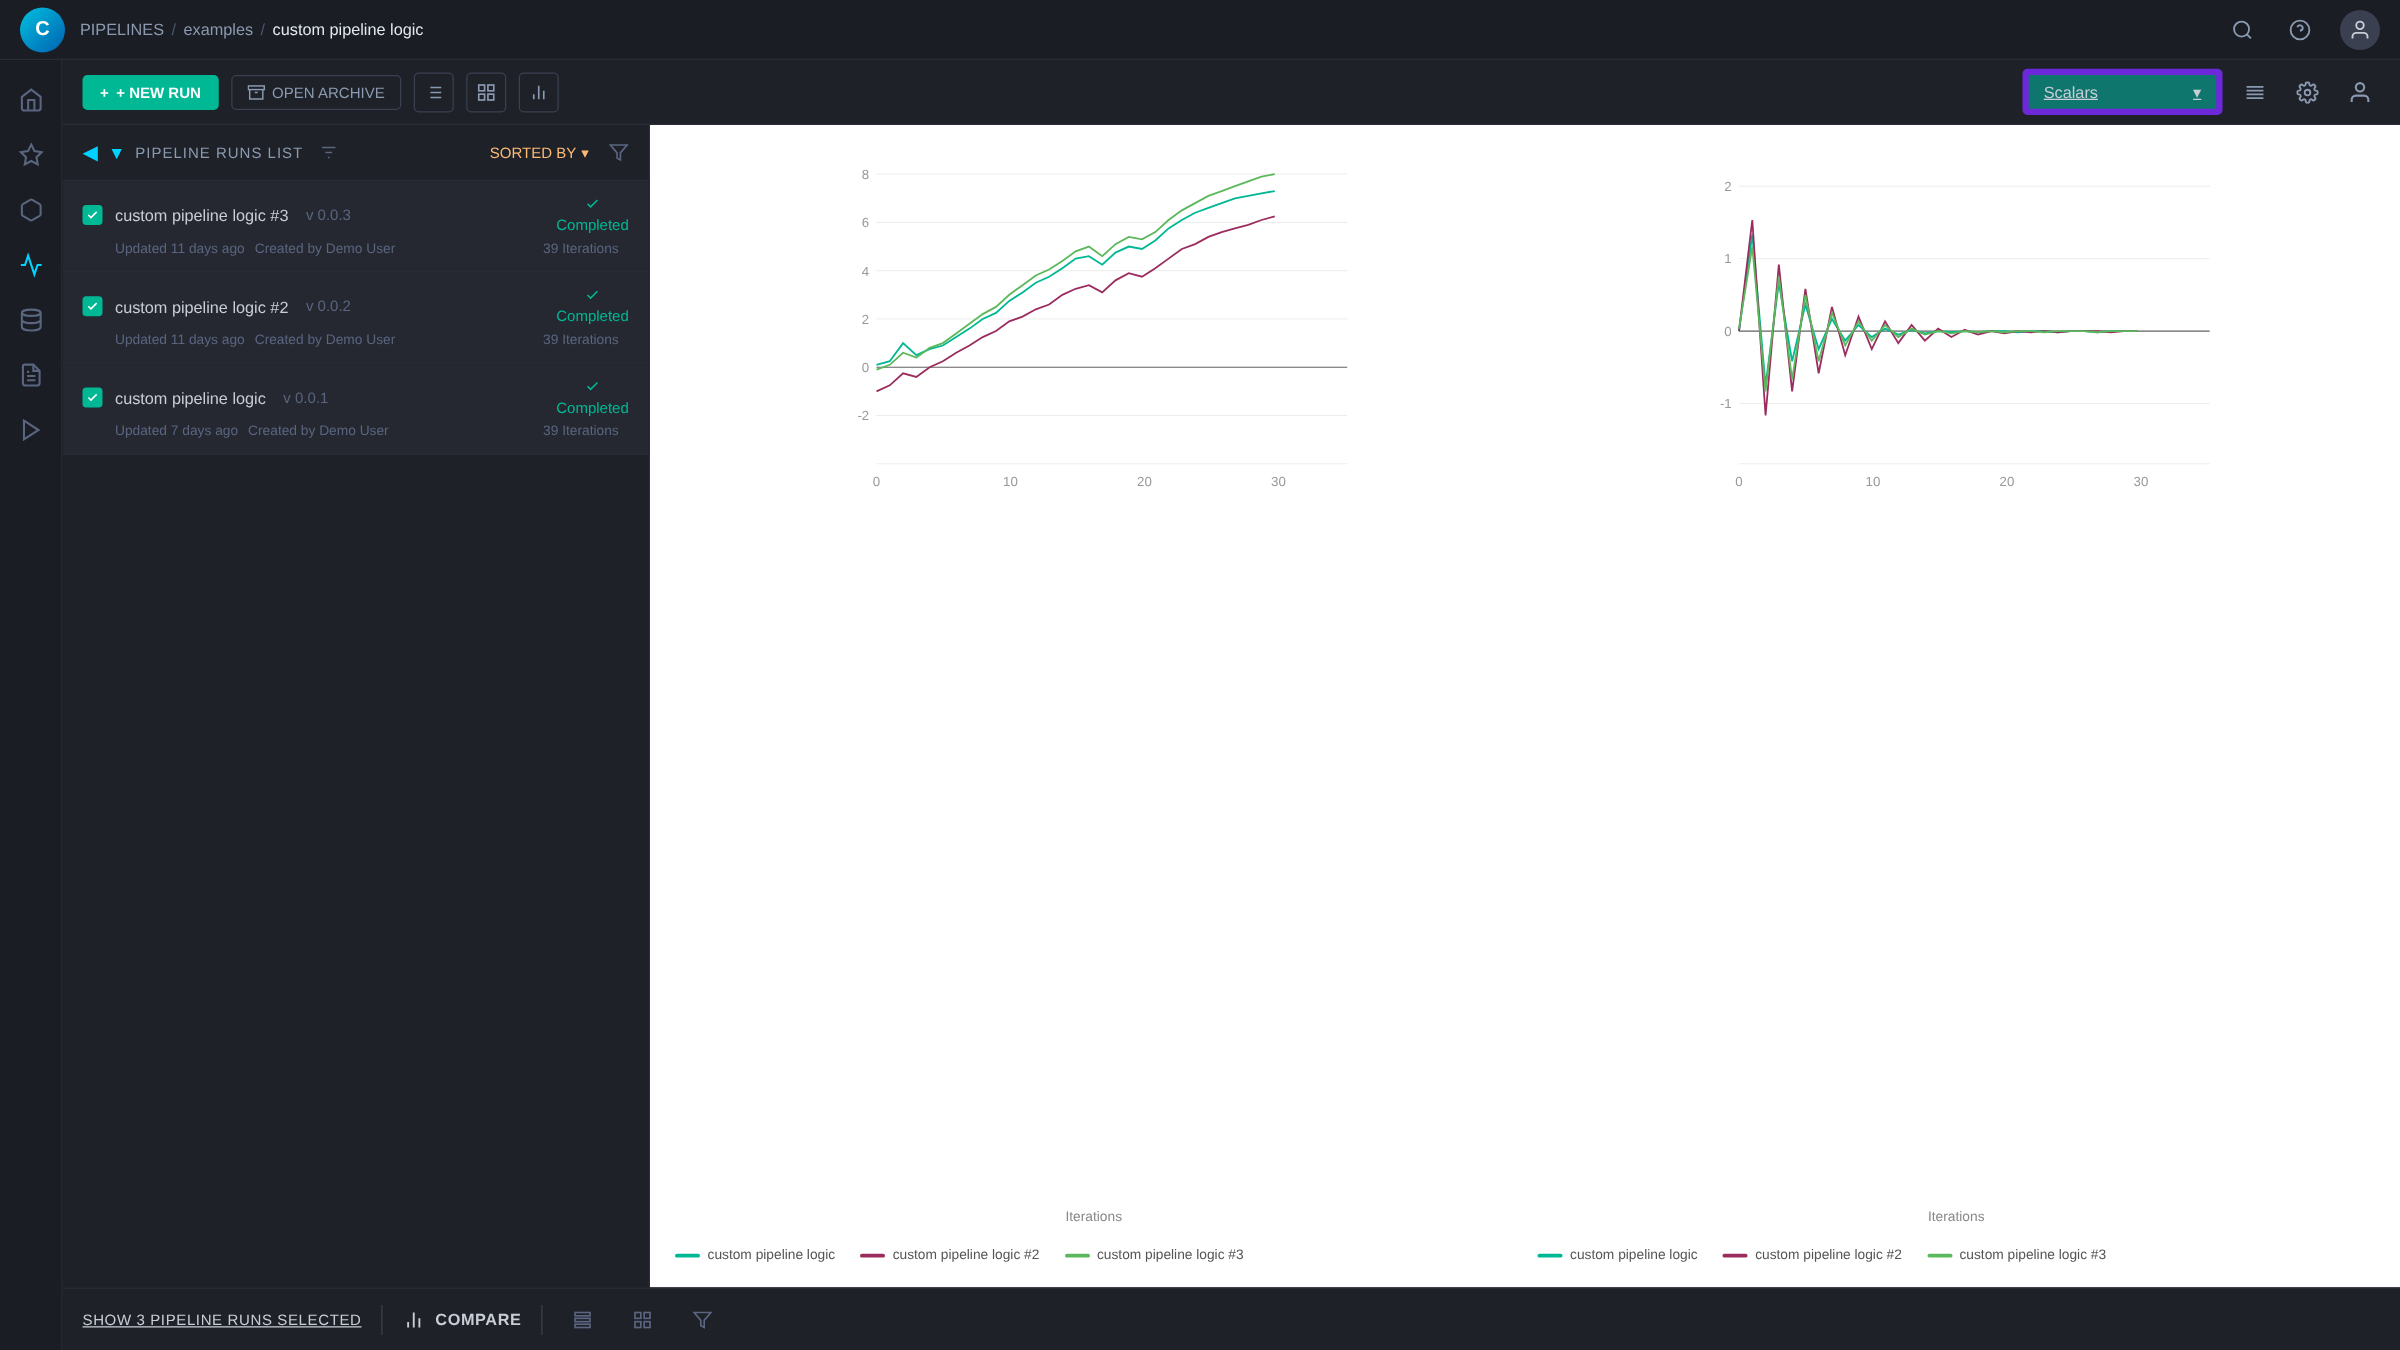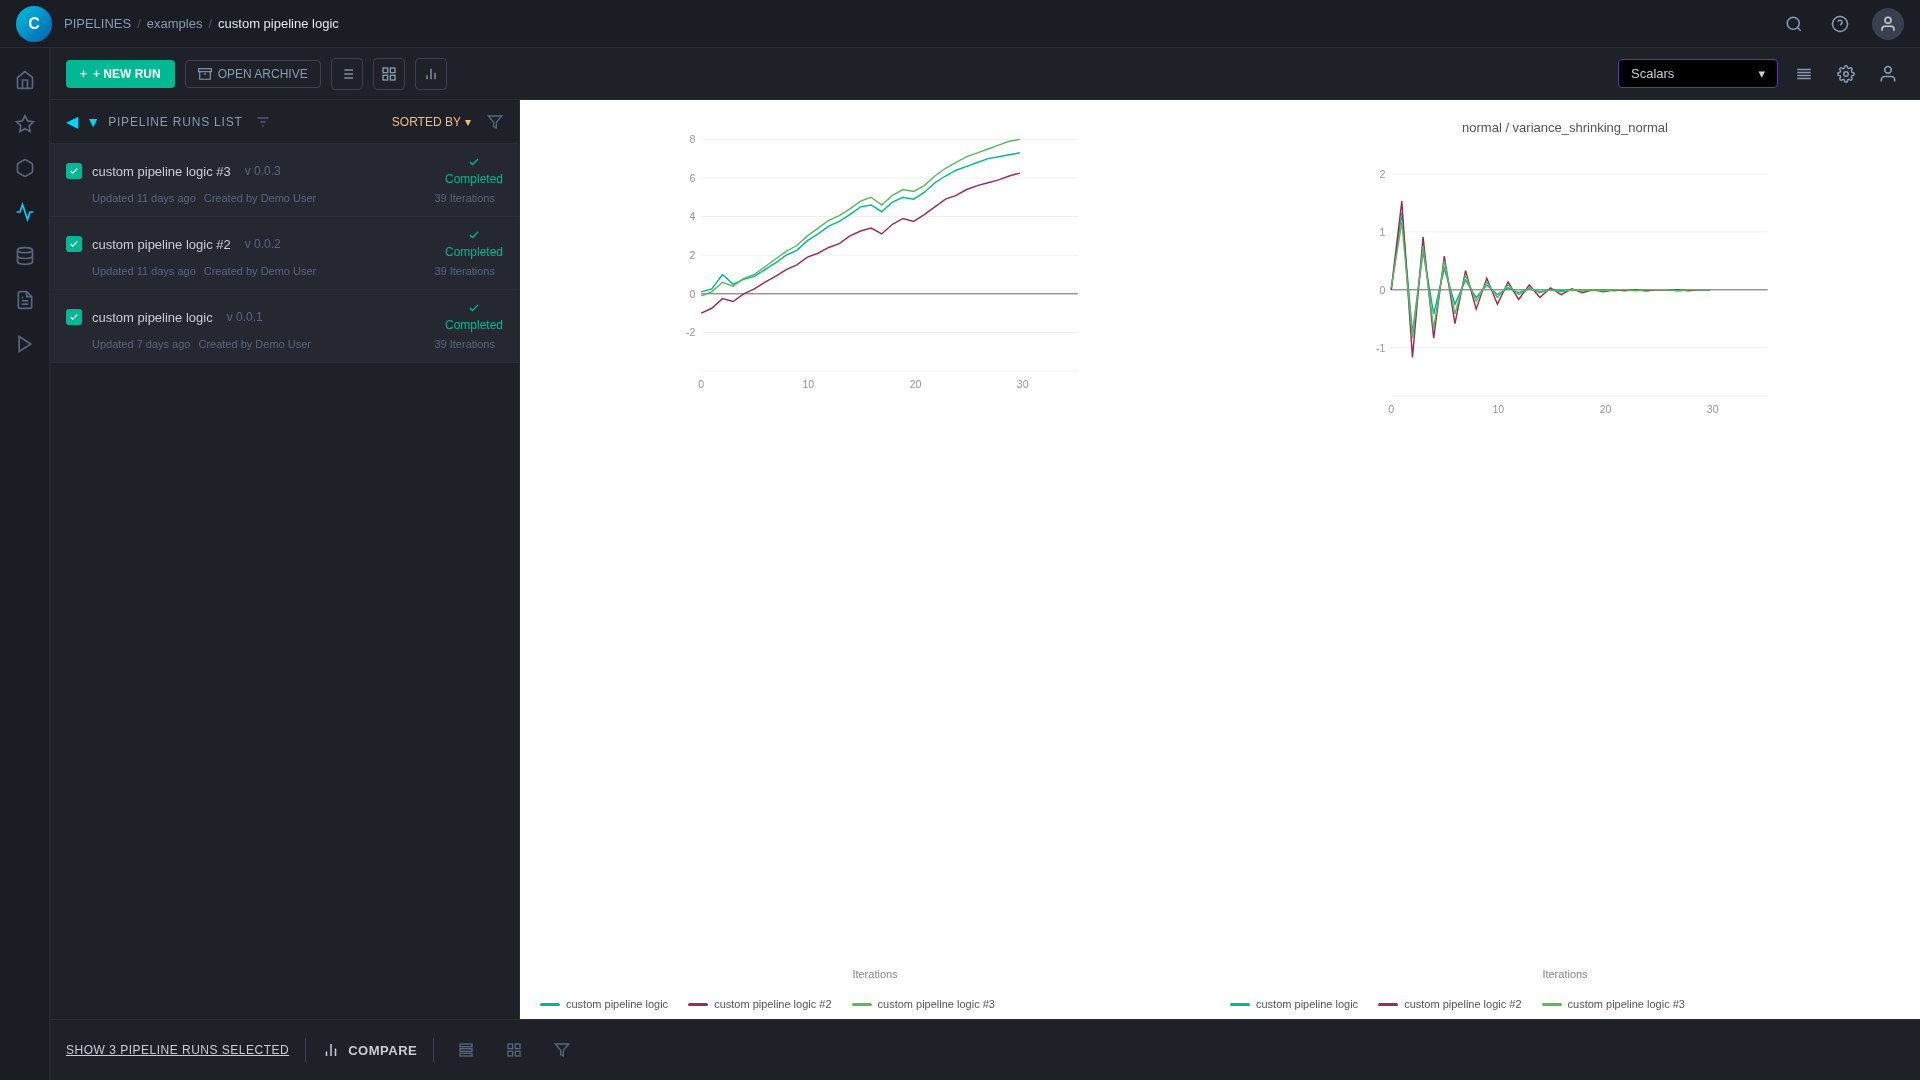--- a/index.html
+++ b/index.html
@@ -108,28 +108,28 @@
       border-radius: 4px;
       cursor: pointer;
       display: flex; align-items: center; justify-content: center;
       font-size: 16px;
     }
     .toolbar-right {
       margin-left: auto;
       display: flex; align-items: center; gap: 10px;
     }
     .scalars-dropdown {
-      background: #000000;
-      border: 1px solid #6d28d9;
+      background: #0f766e;
+      border: 5px solid #6d28d9;
       color: #c8cdd6;
       padding: 6px 12px;
       border-radius: 4px;
       font-size: 13px;
       display: flex; align-items: center; gap: 8px;
-      cursor: pointer; min-width: 160px; justify-content: space-between;
+      cursor: pointer; min-width: 160px; justify-content: space-between; text-decoration: underline;
     }
     .toolbar-icon-btn {
       background: transparent;
       border: none;
       color: #8b9ab0;
       cursor: pointer;
       width: 32px; height: 32px;
       display: flex; align-items: center; justify-content: center;
       border-radius: 4px; font-size: 18px;
     }
@@ -243,21 +243,21 @@
     }
     .legend-color {
       width: 20px; height: 3px; border-radius: 2px;
     }
     svg.chart { width: 100%; height: 280px; }
 
     
     .bottom-bar {
       position: absolute;
       left: 50px; right: 0; bottom: 0;
-      height: 61px;
+      height: 50px;
       background: #1e2128;
       border-top: 1px solid #2a2d35;
       display: flex; align-items: center;
       padding: 0 16px;
       gap: 16px;
     }
     .show-selected {
       color: #c8cdd6; font-size: 12px; font-weight: 500;
       text-decoration: underline; cursor: pointer;
       text-transform: uppercase; letter-spacing: 0.5px;
@@ -562,21 +562,20 @@
           <span>custom pipeline logic #2</span>
         </div>
         <div class="legend-item">
           <div class="legend-color" style="background:#5cb85c;"></div>
           <span>custom pipeline logic #3</span>
         </div>
       </div>
     </div>
 
     <div class="chart-container">
-      <div class="chart-title">normal / variance_shrinking_normal</div>
       <div class="chart-wrapper">
         <svg class="chart" viewBox="0 0 460 290">
 
           <line x1="50" y1="30" x2="440" y2="30" stroke="#e0e0e0" stroke-width="0.5"></line>
           <line x1="50" y1="90" x2="440" y2="90" stroke="#e0e0e0" stroke-width="0.5"></line>
           <line x1="50" y1="150" x2="440" y2="150" stroke="#e0e0e0" stroke-width="0.5"></line>
           <line x1="50" y1="210" x2="440" y2="210" stroke="#e0e0e0" stroke-width="0.5"></line>
           <line x1="50" y1="260" x2="440" y2="260" stroke="#e0e0e0" stroke-width="0.5"></line>
 
           <text x="44" y="34" text-anchor="end" font-size="11" fill="#999">2</text>

